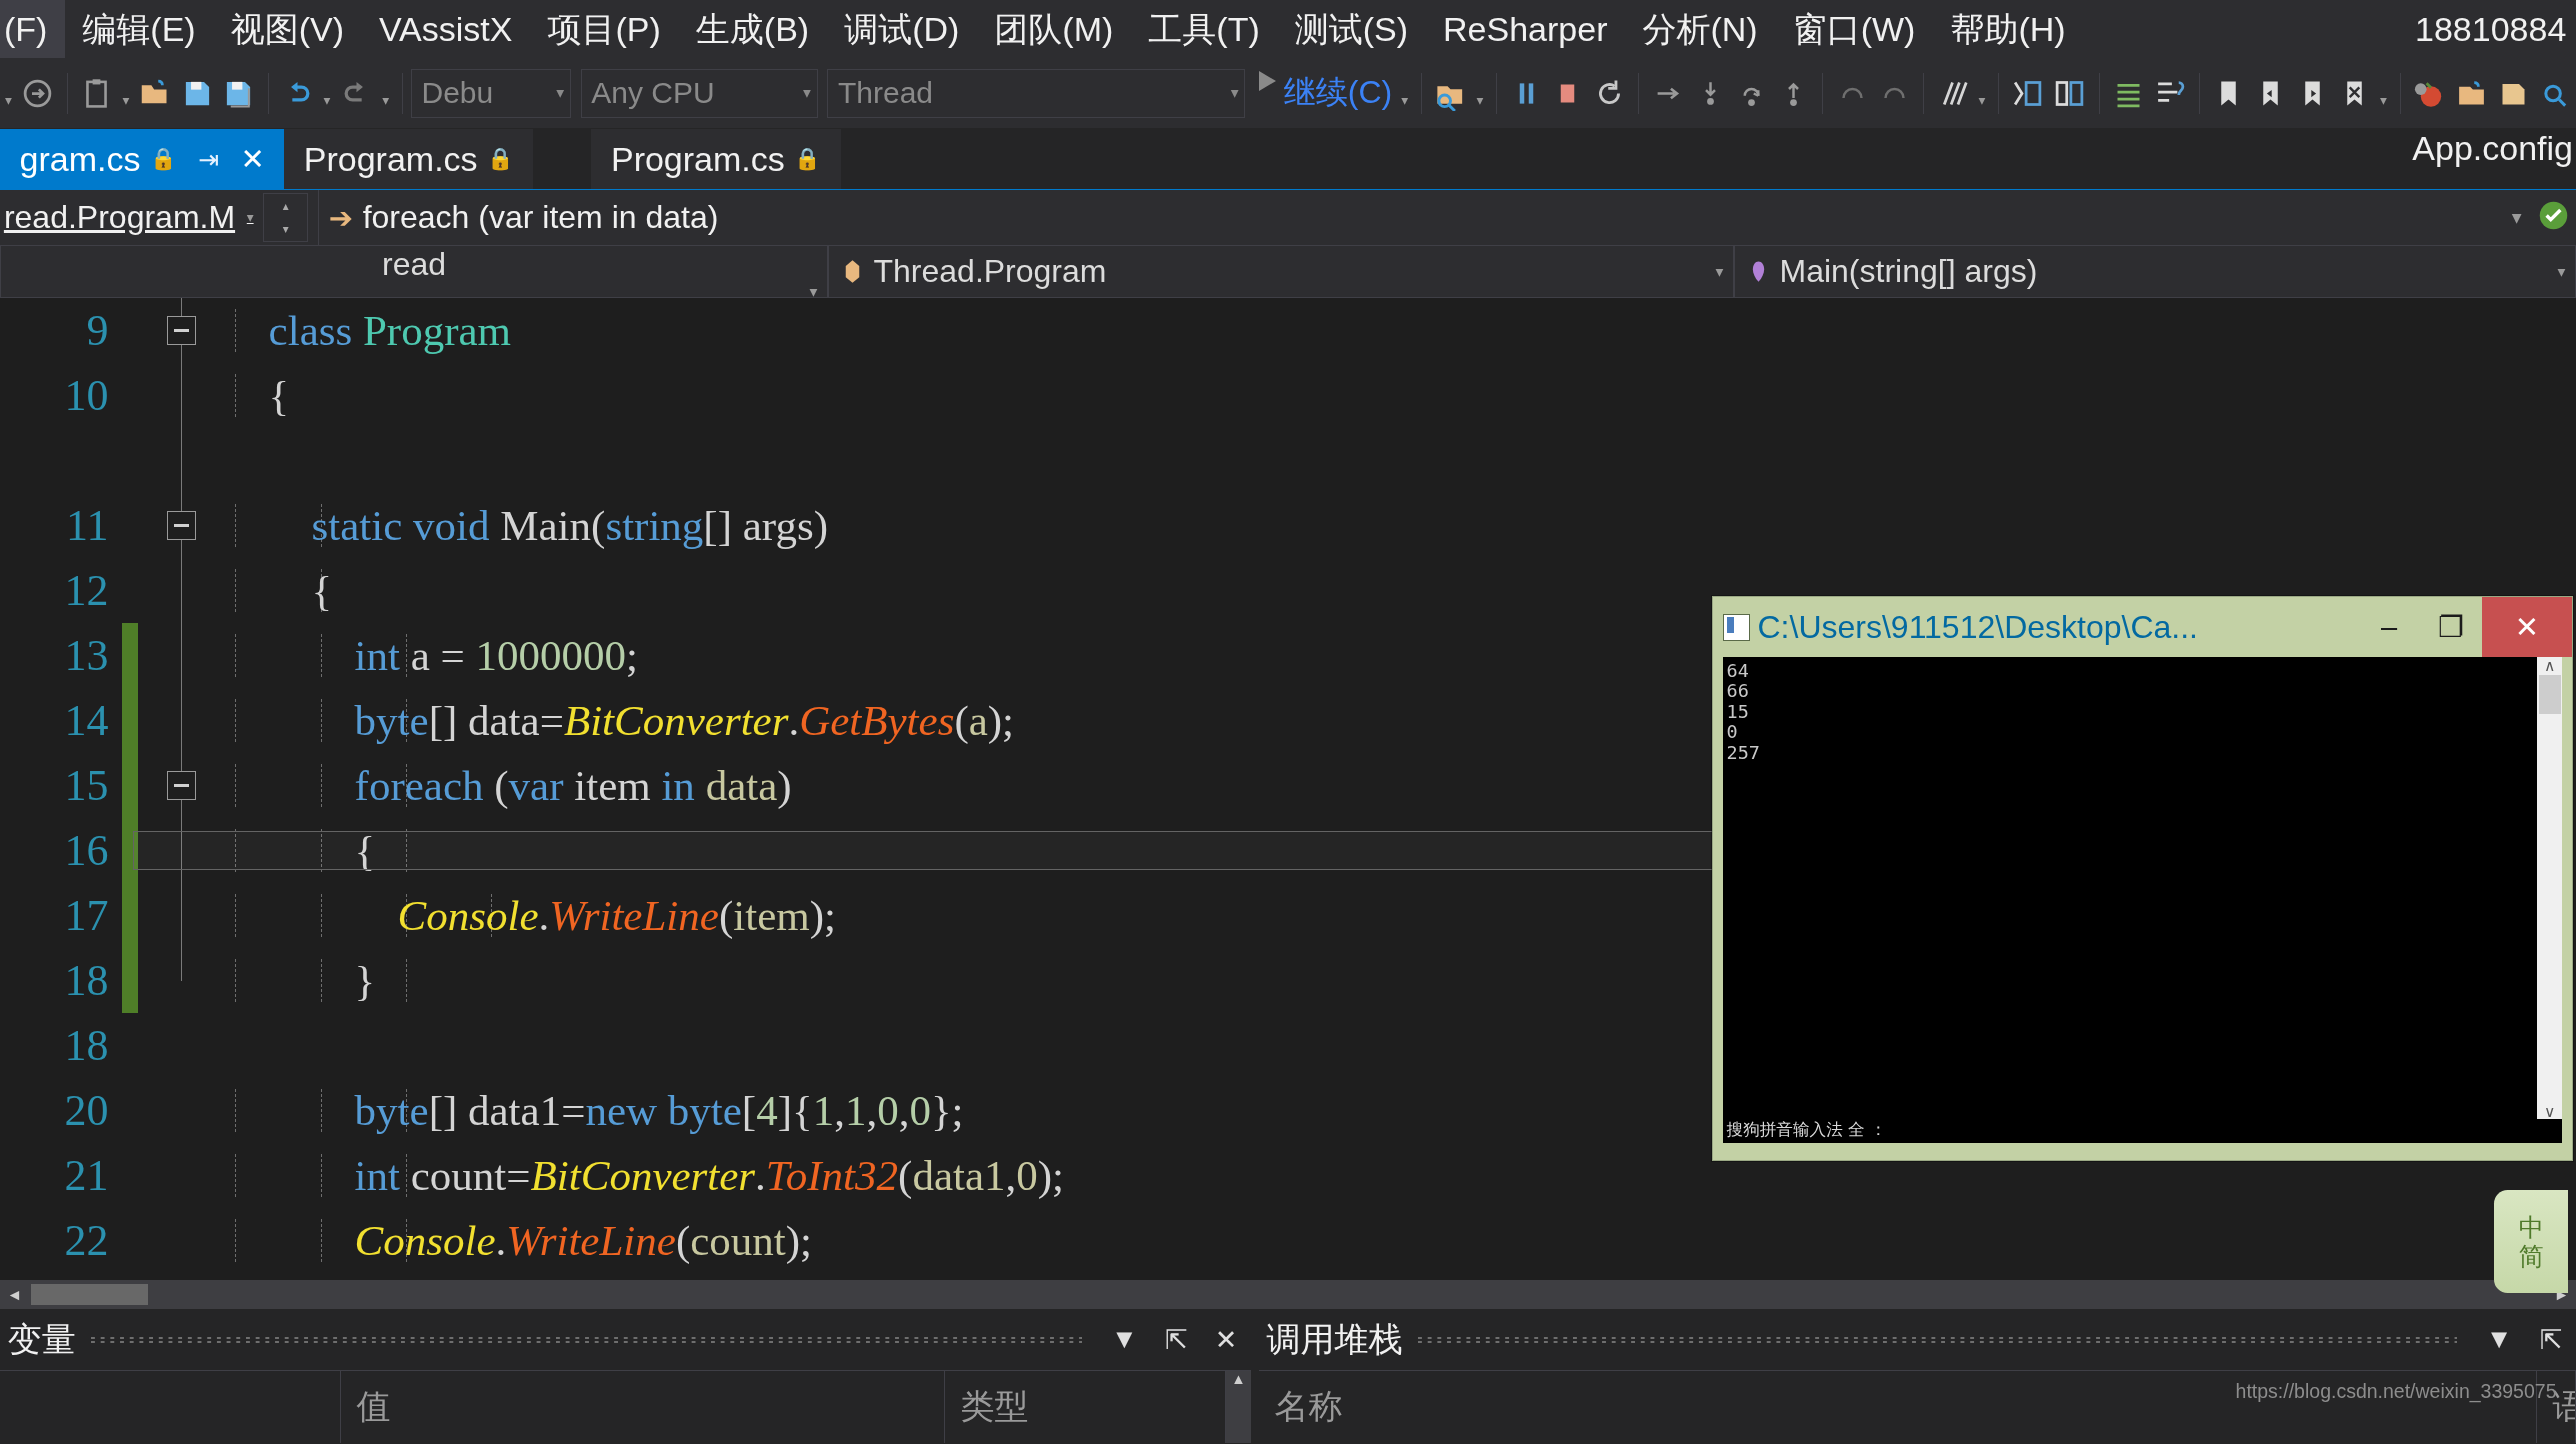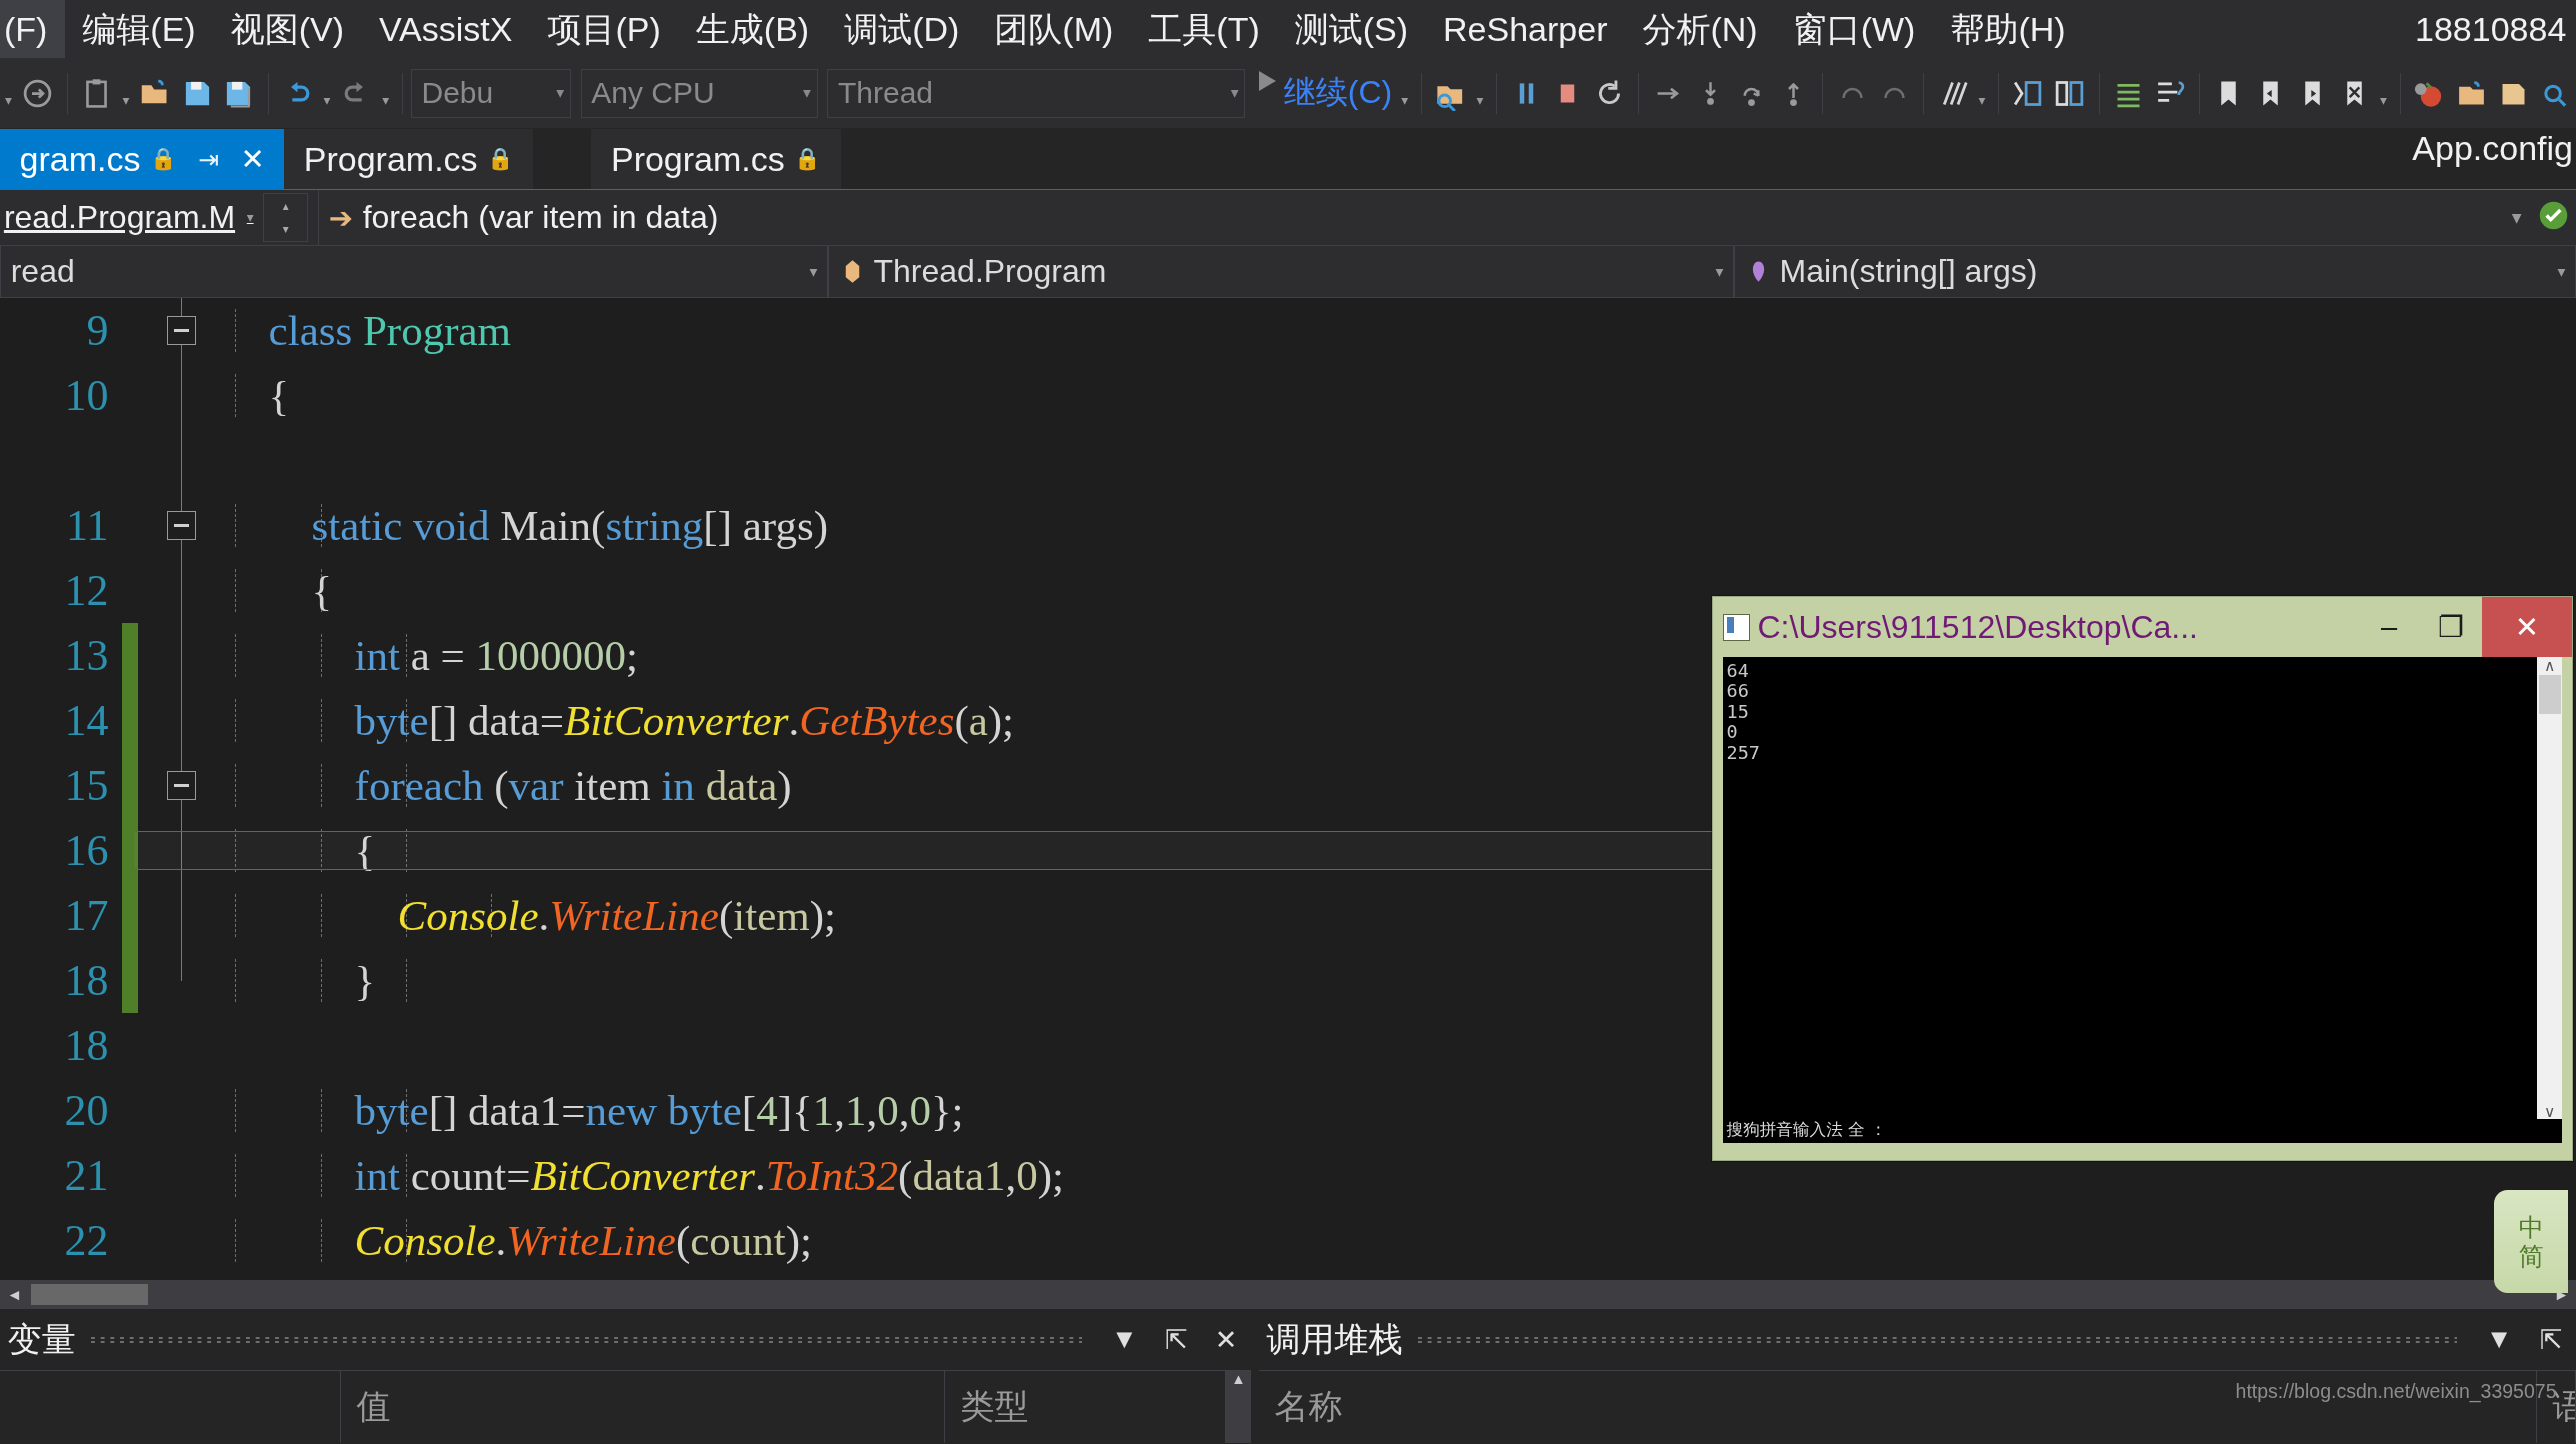--- a/index.html
+++ b/index.html
@@ -269,21 +269,21 @@
     padding-left: 9.7px;
   }
   .cw-icon {
     width: 27px; height: 27px; margin-right: 7.8px;
     background: #ffffff; border: 1.9px solid #5a6a48; position: relative; flex:none;
   }
   .cw-icon::after{
     content:""; position:absolute; left:2.9px; top:2.9px; width:7.8px; height:15.6px; background:#4a7dbd;
   }
   .cw-title-text {
-    color: #701a75; font-size: 32px; flex: 1;
+    color: #0369a1; font-size: 32px; flex: 1;
     white-space: nowrap; overflow: hidden;
   }
   .cw-btn {
     width: 62px; height: 56px; display:flex; align-items:center; justify-content:center;
     color:#1b1b1b; font-size: 29px;
   }
   .cw-btn.close { background:#c75050; color:#fff; width: 90px; height:60px; }
   .console-body {
     position: absolute; left: 9.7px; top: 60px; right: 9.7px; bottom: 39px;
     background: #000000;
@@ -629,21 +629,21 @@
       <span>
         <svg width="33" height="33" viewBox="0 0 24 24">
             <circle cx="12" cy="12" r="10" fill="#5a9e3a"></circle>
             <path d="M7 12l3 3 7-7" stroke="#fff" stroke-width="2.5" fill="none"></path>
           </svg>
       </span>
     </div>
   </div>
 
   <div class="navbar2">
-    <div class="nav2-cell" style="width:828px;">
+    <div class="nav2-cell" style="width:828px;flex-direction:column;">
       <span>read</span>
       <span class="dd">▾</span>
     </div>
     <div class="nav2-cell" style="width:906px;">
       <span class="nav2-icon">
         <svg width="27" height="27" viewBox="0 0 24 24">
             <path d="M12 2l6 5v10l-6 5-6-5V7z" fill="#e8b87f"></path>
           </svg>
       </span>
       <span>Thread.Program</span>

